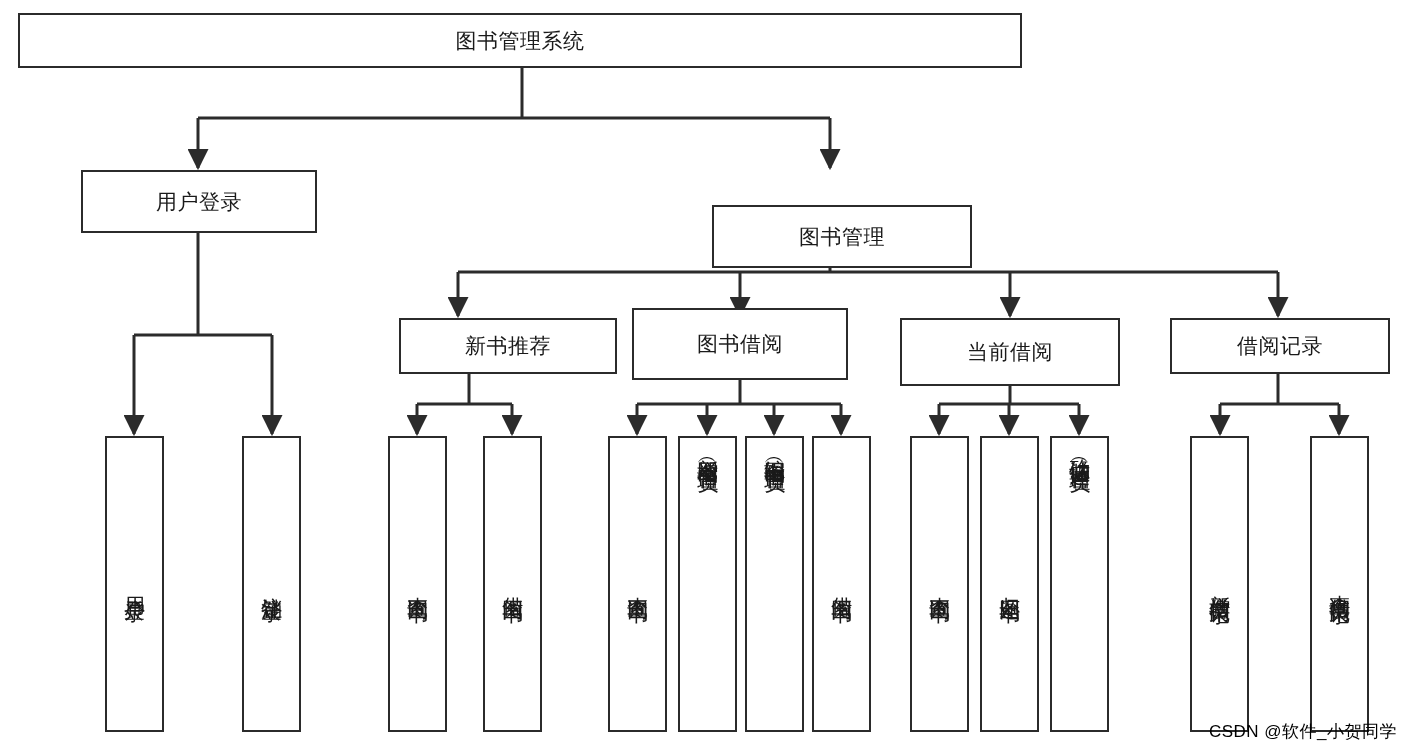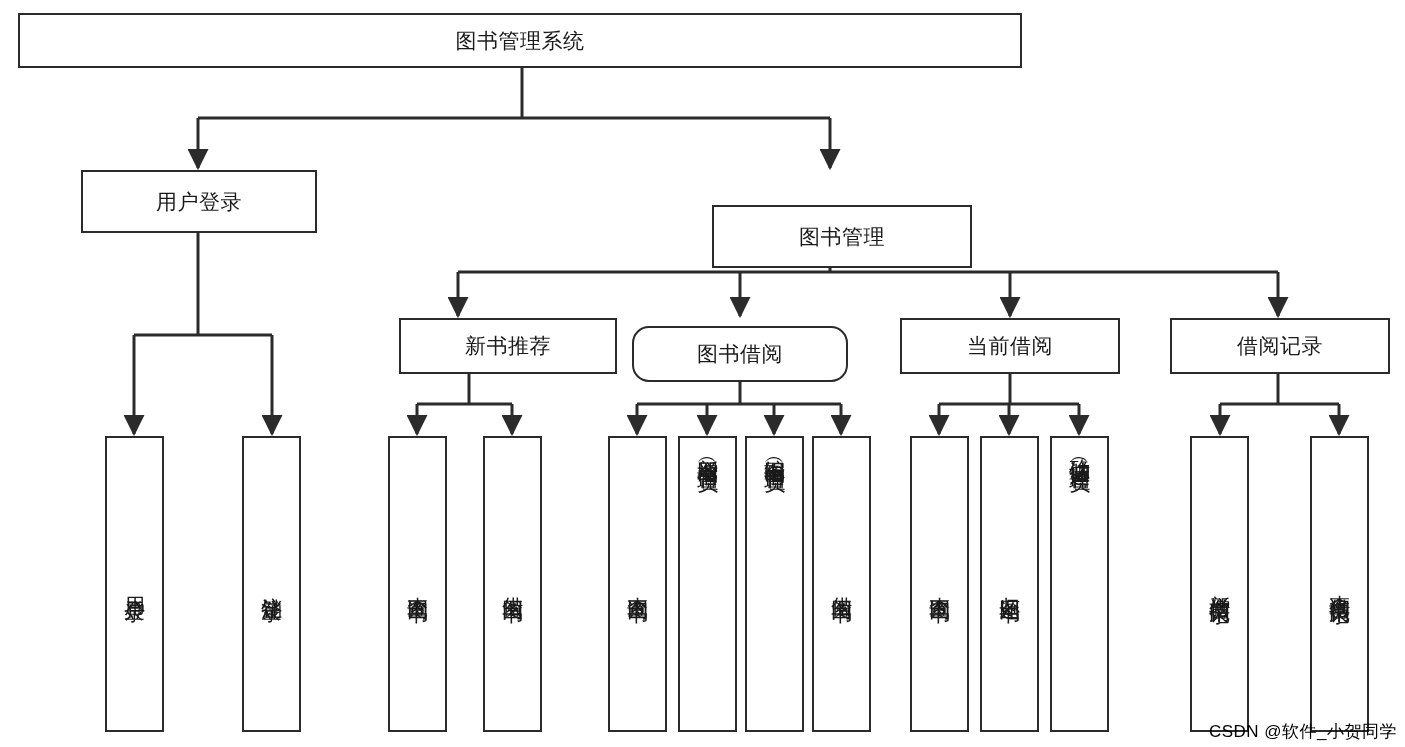--- a/index.html
+++ b/index.html
@@ -133,25 +133,25 @@
   </div>
 
   <div class="node horiz" style="left:712px; top:170px; width:260px; height:63px;margin-top:35px;">
     <span class="label">图书管理</span>
   </div>
 
   <div class="node horiz" style="left:360px; top:318px; width:218px; height:56px;margin-left:39px;">
     <span class="label">新书推荐</span>
   </div>
 
-  <div class="node horiz" style="left:632px; top:326px; width:216px; height:56px;border-radius:17px;">
+  <div class="node horiz" style="left:632px; top:308px; width:216px; height:72px;">
     <span class="label">图书借阅</span>
   </div>
 
-  <div class="node horiz" style="left:900px; top:318px; width:220px; height:56px;">
+  <div class="node horiz" style="left:900px; top:318px; width:220px; height:68px;">
     <span class="label">当前借阅</span>
   </div>
 
   <div class="node horiz" style="left:1170px; top:318px; width:220px; height:56px;text-align:right;">
     <span class="label">借阅记录</span>
   </div>
 
   <div class="node vert" style="left:105px; top:436px; width:59px; height:296px;">
     <span class="label">用户登录</span>
   </div>

